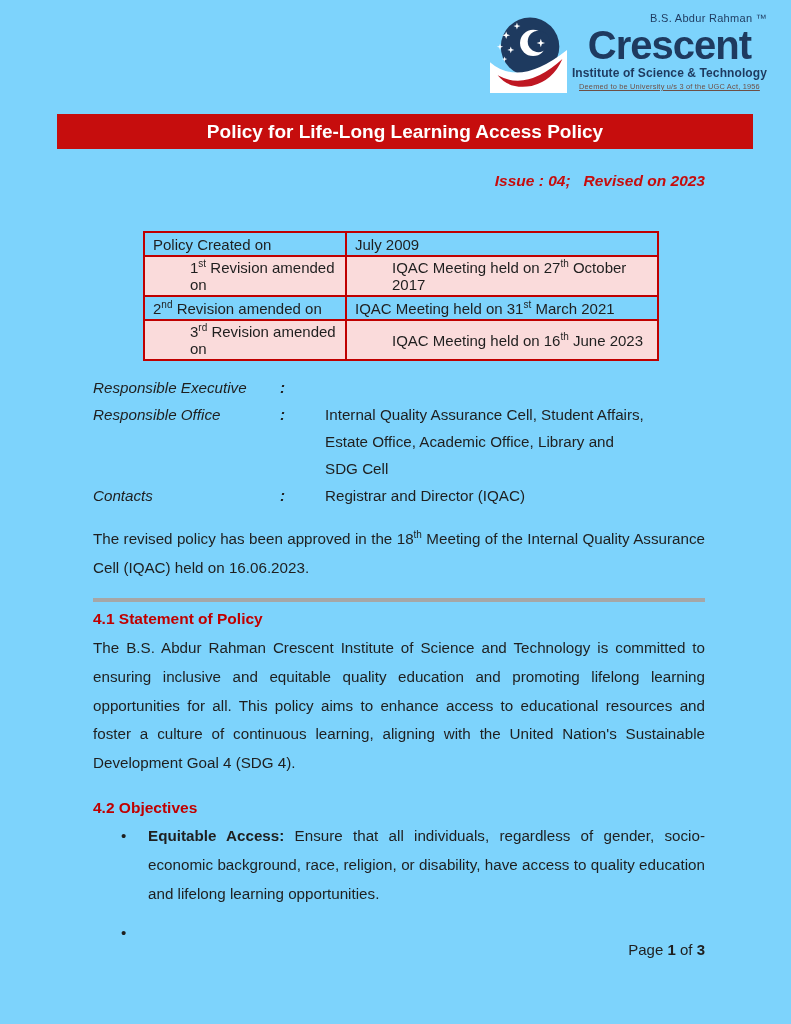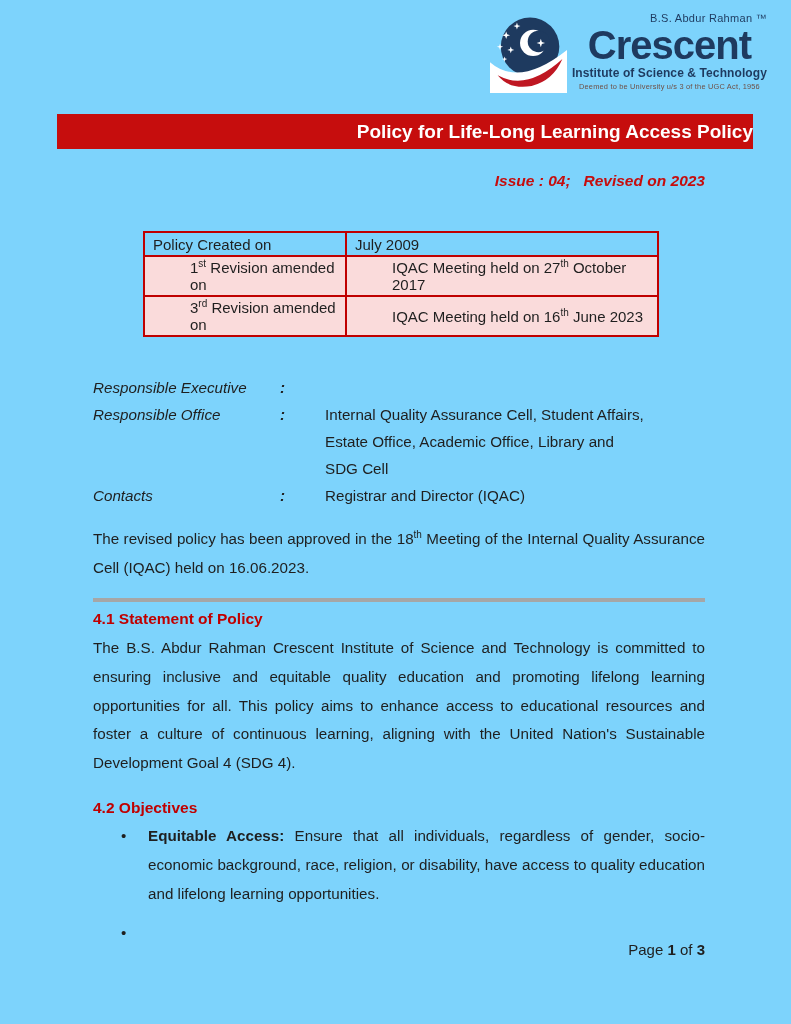--- a/index.html
+++ b/index.html
@@ -10,27 +10,27 @@
   }
   sup{font-size:10px; line-height:0; vertical-align:super;}
 
   
   .logo{position:absolute; top:12px; right:24px; display:flex; align-items:flex-start; gap:5px;}
   .logo-mark{width:77px; height:77px; margin-top:4px; flex:0 0 auto;}
   .logo-text{display:flex; flex-direction:column;}
   .logo-tm{font-size:11px; color:var(--logo-navy,#1e3a5f); text-align:right; letter-spacing:.3px; margin-bottom:1px;}
   .logo-brand{font-size:40px; font-weight:bold; color:var(--logo-navy,#1e3a5f); line-height:40px; letter-spacing:-1px; text-align:center;}
   .logo-subtitle{font-size:12px; font-weight:bold; color:var(--logo-navy,#1e3a5f); text-align:center; margin-top:1px; letter-spacing:.1px;}
-  .logo-deemed{font-size:7.4px; color:#6e4f45; text-align:center; margin-top:2px; letter-spacing:.2px;}
+  .logo-deemed{font-size:7.4px; color:#6e4f45; text-align:center; margin-top:2px; letter-spacing:.2px;text-decoration:underline;}
 
   
   .banner{
     position:absolute; top:114px; left:57px; width:696px; height:35px;
     background:var(--banner-red,#c60d0d);
-    display:flex; align-items:center; justify-content:flex-end;
+    display:flex; align-items:center; justify-content:center;
   }
   .banner span{color:#ffffff; font-size:19px; font-weight:bold;}
   .issue{
     position:absolute; top:172px; right:86px;
     color:var(--banner-red,#c60d0d); font-weight:bold; font-style:italic;
     font-size:15.5px; white-space:pre;
   }
 
   
   .rev-table{position:absolute; top:231px; left:143px; border-collapse:collapse;}
@@ -107,20 +107,24 @@
   <table class="rev-table">
     <tbody>
       <tr>
         <td class="c1"><span>Policy Created on</span><sup></sup><span></span></td>
         <td class="c2"><span>July 2009</span><sup></sup><span></span></td>
       </tr>
       <tr class="pink">
         <td class="c1"><span>1</span><sup>st</sup><span> Revision amended on</span></td>
         <td class="c2"><span>IQAC Meeting held on 27</span><sup>th</sup><span> October 2017</span></td>
       </tr>
+      <tr>
+        <td class="c1"><span>2</span><sup>nd</sup><span> Revision amended on</span></td>
+        <td class="c2"><span>IQAC Meeting held on 31</span><sup>st</sup><span> March 2021</span></td>
+      </tr>
       <tr class="pink">
         <td class="c1"><span>3</span><sup>rd</sup><span> Revision amended on</span></td>
         <td class="c2"><span>IQAC Meeting held on 16</span><sup>th</sup><span> June 2023</span></td>
       </tr>
     </tbody>
   </table>
 
   <div class="resp">
     <div class="resp-row">
       <div class="resp-label">Responsible Executive</div>

